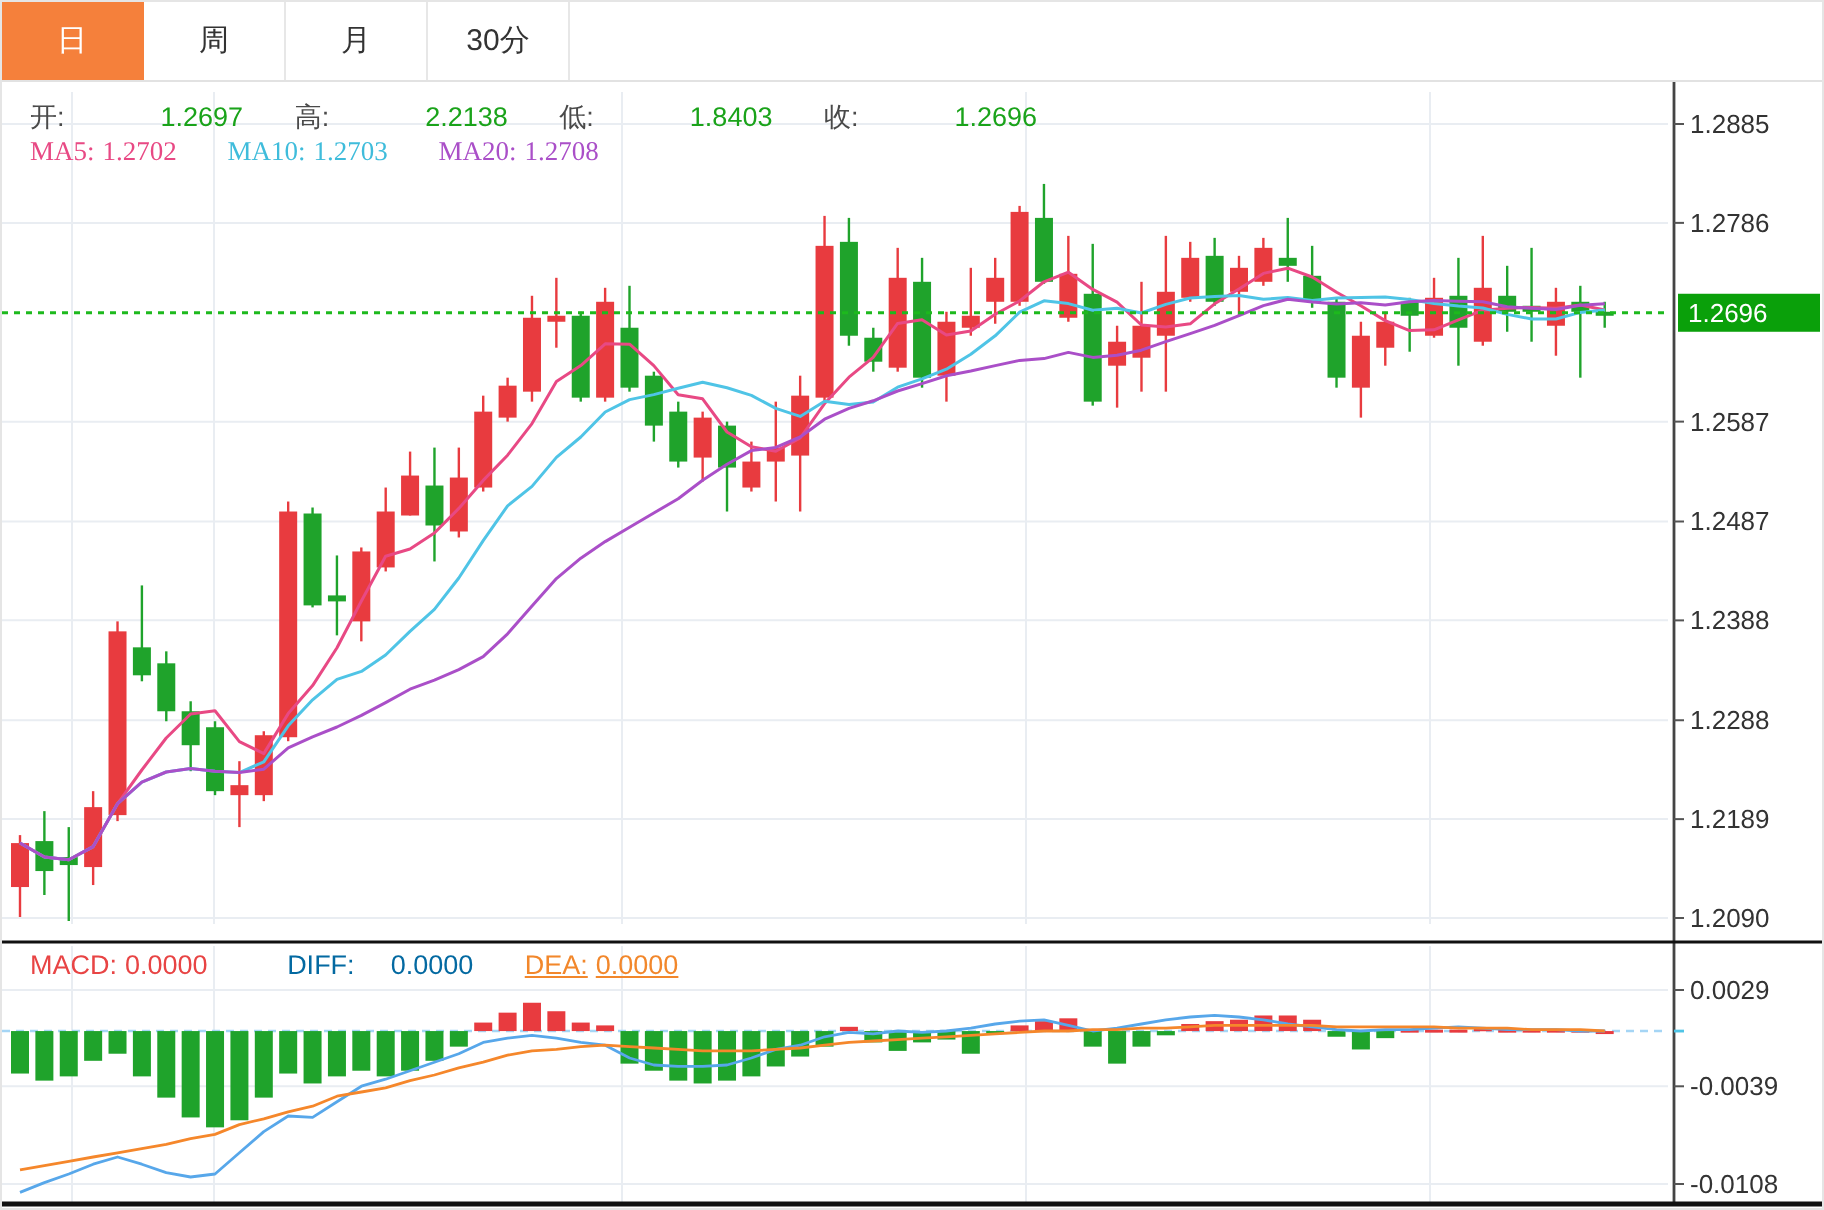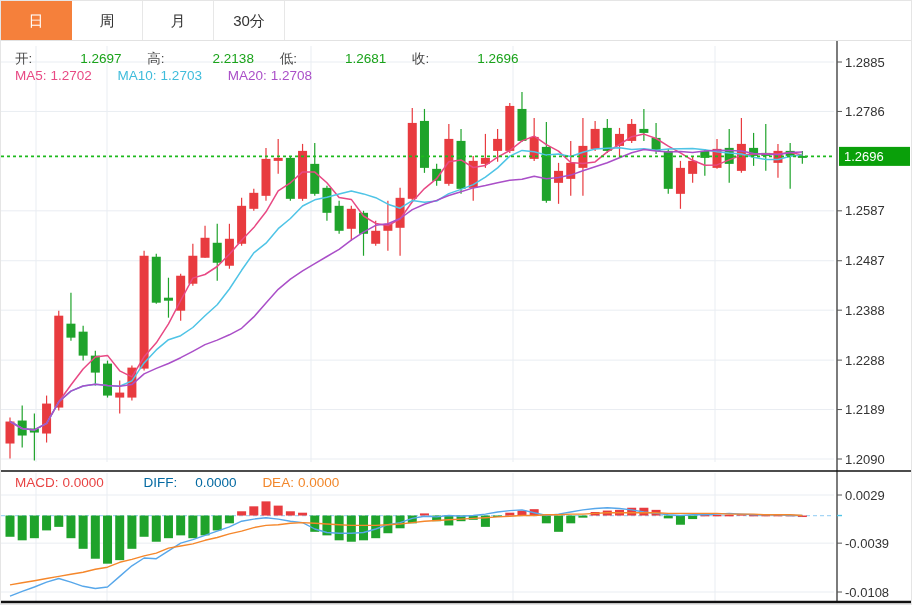--- a/index.html
+++ b/index.html
@@ -5,47 +5,47 @@
   * { margin:0; padding:0; box-sizing:border-box; }
   html,body { width:912px; height:605px; background:#fff; font-family:"Liberation Sans", sans-serif; }
   .app { position:relative; width:912px; height:605px; background:#fff; border:1px solid #e5e5e5; overflow:hidden; }
   .tabbar { position:absolute; top:0; left:0; width:912px; height:40px; display:flex; background:#fff; border-bottom:1px solid #e2e2e2; }
   .tab { width:71px; height:100%; line-height:39px; text-align:center; font-size:15px; color:#333; border-right:1px solid #e7e7e7; cursor:pointer; }
   .tab.active { background:#f5803b; color:#fff; border-right:1px solid #f5803b; }
   .legend-row { position:absolute; left:14px; font-size:13.5px; white-space:nowrap; z-index:5; }
   .legend-row span { margin-right:4px; }
   .gap { display:inline-block; width:14px; }
   #ohlc-legend { top:49px; }
-  #ma-legend { top:67px; }
+  #ma-legend { top:67px;font-family:Liberation Serif, serif; }
   #macd-legend { top:474px; }
   .lbl { color:#4a4a4a; }
   .val-green { color:#1aa31a;margin-left:44px; }
   .ma5 { color:#e84984; }
   .ma10 { color:#3fbcdb; }
   .ma20 { color:#aa4fc8; }
   .macd-l { color:#e84444; }
   .diff-l { color:#0369a1;margin-left:14px; }
-  .dea-l { color:#f2872b; }
+  .dea-l { color:#f2872b;text-decoration:underline; }
   svg { position:absolute; top:0; left:0; }
 </style>
 </head>
 <body>
 
 <div class="app">
   <div class="tabbar">
       <div class="tab active">日</div>
       <div class="tab">周</div>
       <div class="tab">月</div>
       <div class="tab">30分</div>
     </div>
 
   <div class="legend-row" id="ohlc-legend">
     <span class="lbl">开:</span><span class="val-green">1.2697</span><span class="gap"></span>
     <span class="lbl">高:</span><span class="val-green">2.2138</span><span class="gap"></span>
-    <span class="lbl">低:</span><span class="val-green">1.2681</span><span class="gap"></span>
+    <span class="lbl">低:</span><span class="val-green">1.8403</span><span class="gap"></span>
     <span class="lbl">收:</span><span class="val-green">1.2696</span>
   </div>
 
   <div class="legend-row" id="ma-legend">
     <span class="ma5">MA5:</span><span class="ma5">1.2702</span><span class="gap"></span>
     <span class="ma10">MA10:</span><span class="ma10">1.2703</span><span class="gap"></span>
     <span class="ma20">MA20:</span><span class="ma20">1.2708</span>
   </div>
 
   <div class="legend-row" id="macd-legend">

